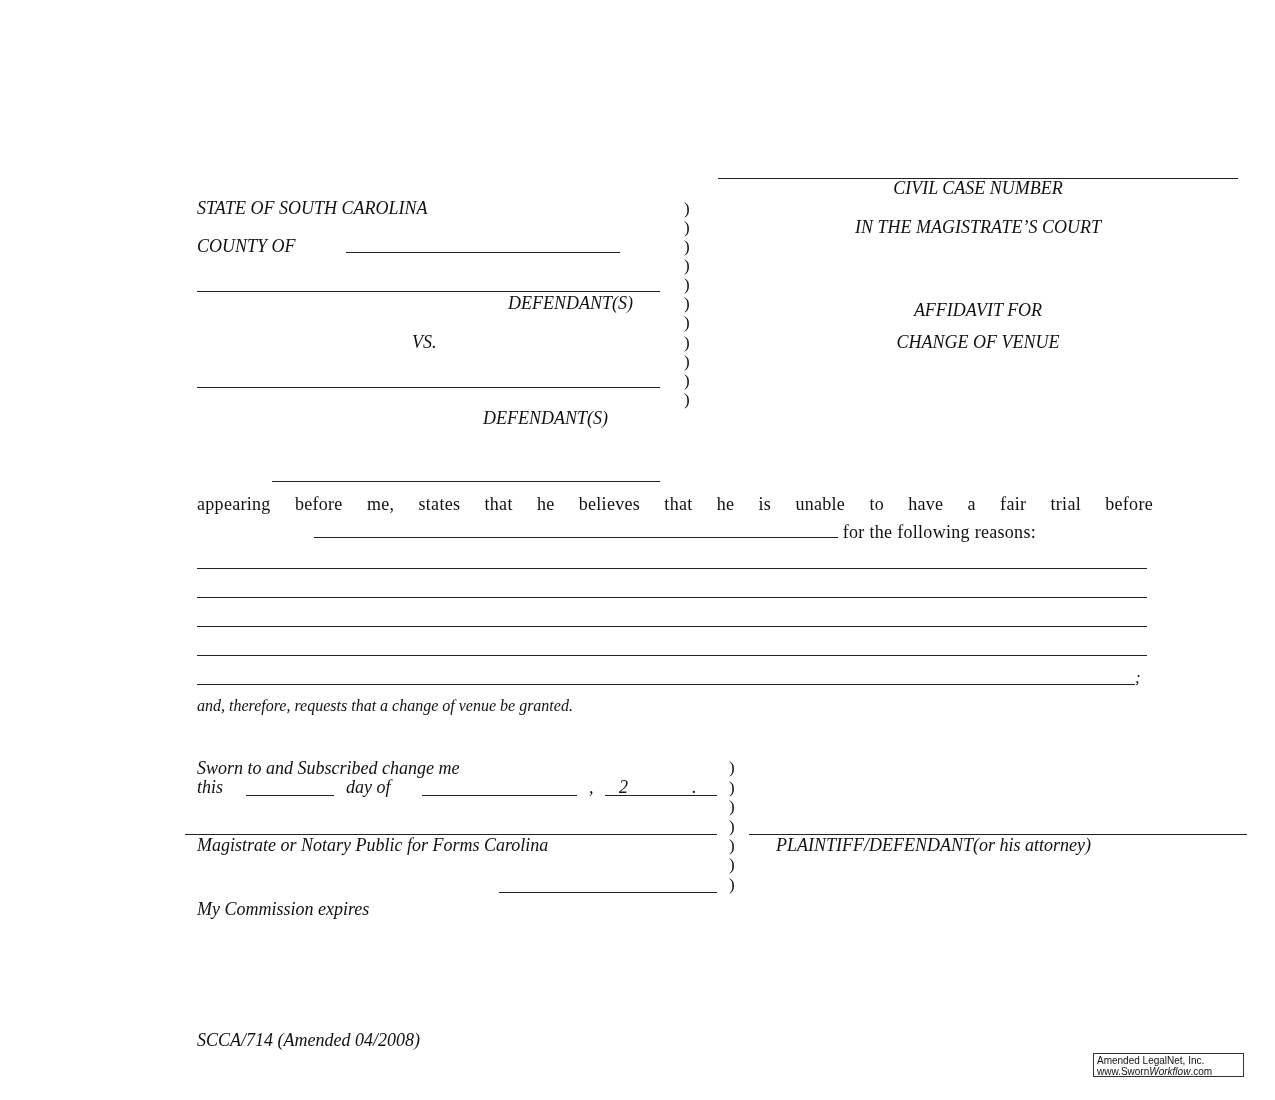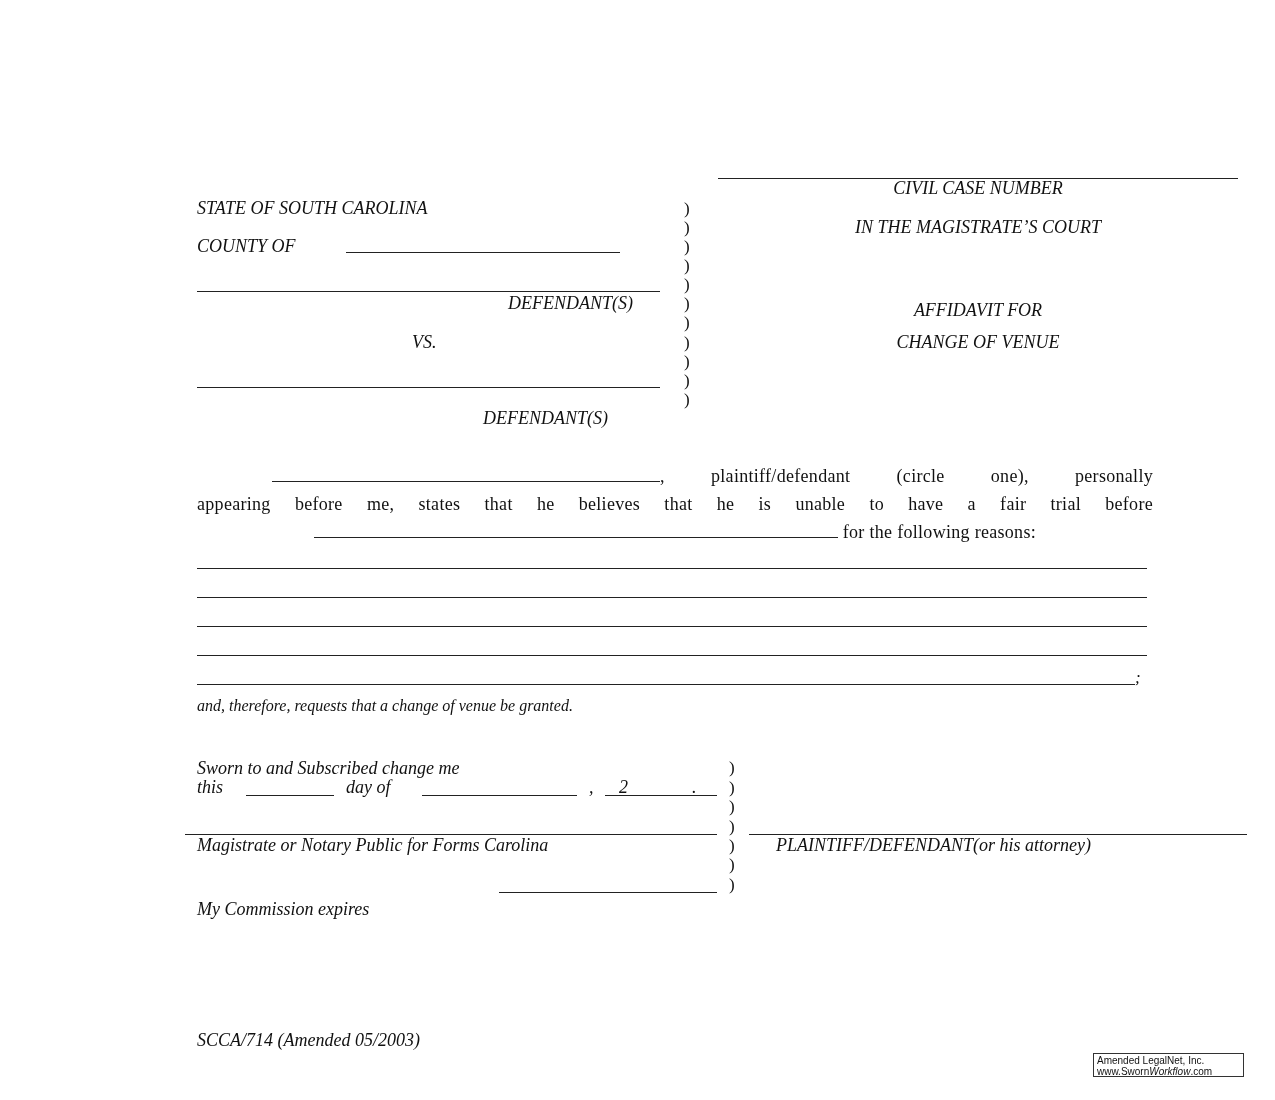--- a/index.html
+++ b/index.html
@@ -46,21 +46,21 @@
   <div class="paren" style="top:256px;">)</div>
   <div class="paren" style="top:275px;">)</div>
   <div class="paren" style="top:294px;">)</div>
   <div class="paren" style="top:313px;">)</div>
   <div class="paren" style="top:333px;">)</div>
   <div class="paren" style="top:352px;">)</div>
   <div class="paren" style="top:371px;">)</div>
   <div class="paren" style="top:390px;">)</div>
 
   <div class="body-text justify" style="top:466px;">
-    <span style="display:inline-block; width:75px;"></span><span class="fill" style="width:388px;"></span><span>, plaintiff/defendant (circle one), personally</span>
+    <span style="display:inline-block; width:75px;"></span><span class="fill" style="width:388px;"></span>
   </div>
   <div class="body-text justify" style="top:494px;">appearing before me, states that he believes that he is unable to have a fair trial before</div>
   <div class="body-text" style="top:522px;">
     <span class="fill" style="width:524px;"></span> <span>for the following reasons:</span>
   </div>
 
   <div class="line" style="left:197px; top:568px; width:950px;"></div>
   <div class="line" style="left:197px; top:597px; width:950px;"></div>
   <div class="line" style="left:197px; top:626px; width:950px;"></div>
   <div class="line" style="left:197px; top:655px; width:950px;"></div>
@@ -88,19 +88,19 @@
   <div class="paren2" style="top:778px;">)</div>
   <div class="paren2" style="top:797px;">)</div>
   <div class="paren2" style="top:817px;">)</div>
   <div class="paren2" style="top:836px;">)</div>
   <div class="paren2" style="top:855px;">)</div>
   <div class="paren2" style="top:875px;">)</div>
 
   <div class="line" style="left:749px; top:834px; width:498px;"></div>
   <div class="abs t18" style="left:776px; top:835px;">PLAINTIFF/DEFENDANT(or his attorney)</div>
 
-  <div class="abs t18" style="left:197px; top:1030px;">SCCA/714 (Amended 05/2003)</div>
+  <div class="abs t18" style="left:197px; top:1030px;">SCCA/714 (Amended 04/2008)</div>
   <div class="brand">
     <div>Amended LegalNet, Inc.</div>
     <div><span>www.Sworn</span><i>Workflow</i><span>.com</span></div>
   </div>
 
 </div>
 
 </body></html>

